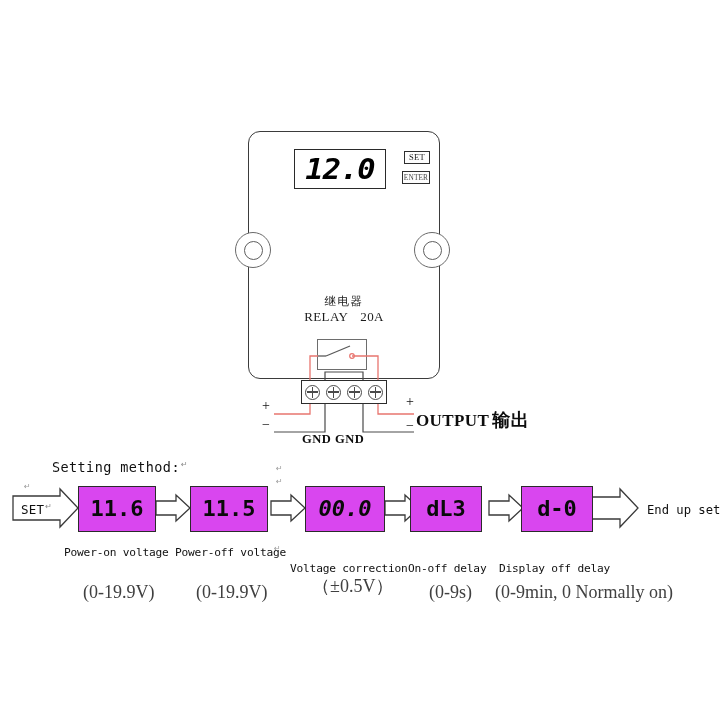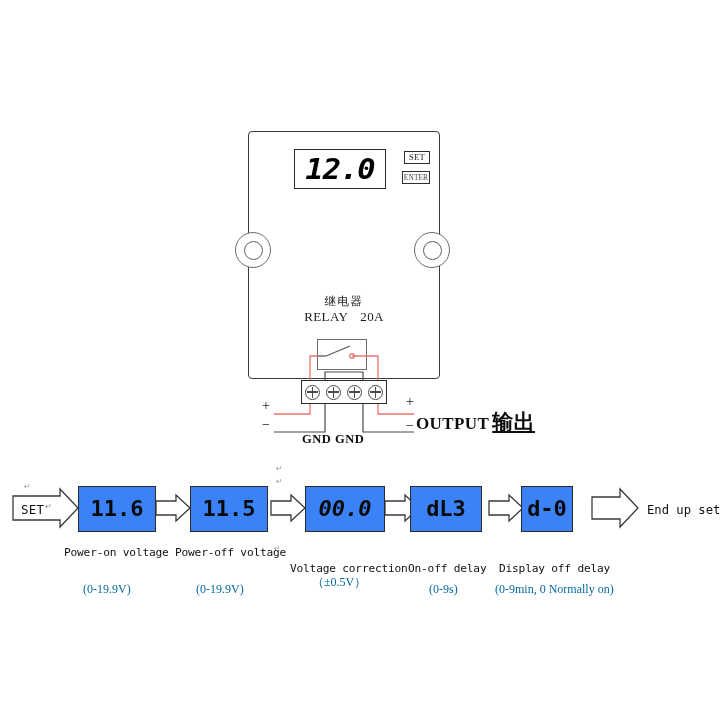--- a/index.html
+++ b/index.html
@@ -24,21 +24,21 @@
   }
 
   
   .device {
     position: absolute;
     left: 248px;
     top: 131px;
     width: 192px;
     height: 248px;
     border: 1.6px solid #3b3b3b;
-    border-radius: 4px;
+    border-radius: 12px;
     background: #ffffff;
     box-sizing: border-box;
   }
   .lcd {
     position: absolute;
     left: 45px;
     top: 17px;
     width: 92px;
     height: 40px;
     border: 1.4px solid #2a2a2a;
@@ -226,23 +226,22 @@
     top: 408px;
     font-family: "Liberation Serif", serif;
     font-size: 17px;
     font-weight: bold;
     letter-spacing: 0.4px;
     color: #0d0d0d;
     white-space: nowrap;
   }
   .output-label .cn {
     font-family: "DejaVu Sans", sans-serif;
-    font-size: 21px;
+    font-size: 18px;
     margin-left: 3px;
-    text-decoration: underline;
   }
   .gnd-label {
     position: absolute;
     left: 302px;
     top: 432px;
     font-family: "Liberation Serif", serif;
     font-size: 12.5px;
     font-weight: bold;
     letter-spacing: 0.5px;
     color: #0d0d0d;
@@ -281,21 +280,21 @@
     position: absolute;
     font-family: "DejaVu Sans", sans-serif;
     font-size: 8px;
     color: #9a9a9a;
   }
 
   .step-box {
     position: absolute;
     border: 1.5px solid #2b2b2b;
     box-sizing: border-box;
-    background: #3b82f6;
+    background: #d946ef;
     display: flex;
     align-items: center;
     justify-content: center;
   }
   .step-val {
     font-family: "DejaVu Sans Mono", monospace;
     font-size: 22px;
     font-weight: bold;
     letter-spacing: 0px;
     color: #0a0a0a;
@@ -307,22 +306,22 @@
     position: absolute;
     font-family: "DejaVu Sans Mono", monospace;
     font-size: 11.2px;
     color: #101010;
     white-space: nowrap;
     letter-spacing: -0.2px;
   }
   .step-range {
     position: absolute;
     font-family: "Liberation Serif", serif;
-    font-size: 12px;
-    color: #0369a1;
+    font-size: 18px;
+    color: #404040;
     white-space: nowrap;
   }
   .arrow-set-text {
     position: absolute;
     left: 21px;
     top: 502px;
     font-family: "DejaVu Sans Mono", monospace;
     font-size: 12.5px;
     color: #0f0f0f;
     letter-spacing: 0.2px;
@@ -438,20 +437,23 @@
 
   <span class="sign sign-out-plus">+</span>
   <span class="sign sign-out-minus">−</span>
 
   <div class="output-label">
     <span>OUTPUT</span><span class="cn">输出</span>
   </div>
 
   <div class="gnd-label">GND GND</div>
 
+  <div class="setting-title">
+    <span>Setting method:</span><span class="pilcrow">↵</span>
+  </div>
 
   <span class="mark-free" style="left:24px; top:482px;">↵</span>
   <span class="mark-free" style="left:276px; top:464px;">↵</span>
   <span class="mark-free" style="left:276px; top:477px;">↵</span>
   <span class="mark-free" style="left:305px; top:488px;">↵</span>
 
   <div class="arrow-set-text">
     <span>SET</span><span class="pilcrow">↵</span>
   </div>
 
@@ -473,21 +475,21 @@
   </div>
   <div class="step-caption" style="left:290px; top:562px;">Voltage correction</div>
   <div class="step-range" style="left:312px; top:574px;">（±0.5V）</div>
 
   <div class="step-box" style="left:410px; top:486px; width:72px; height:46px;">
     <span class="step-val">dL3</span>
   </div>
   <div class="step-caption" style="left:408px; top:562px;">On-off delay</div>
   <div class="step-range" style="left:429px; top:582px;">(0-9s)</div>
 
-  <div class="step-box" style="left:521px; top:486px; width:52px; height:46px;">
+  <div class="step-box" style="left:521px; top:486px; width:72px; height:46px;">
     <span class="step-val">d-0</span>
   </div>
   <div class="step-caption" style="left:499px; top:562px;">Display off delay</div>
   <div class="step-range" style="left:495px; top:582px;">(0-9min, 0 Normally on)</div>
 
   <div class="endup-text">
     <span>End up set</span><span class="pilcrow">↵</span>
   </div>
 
 </div>

